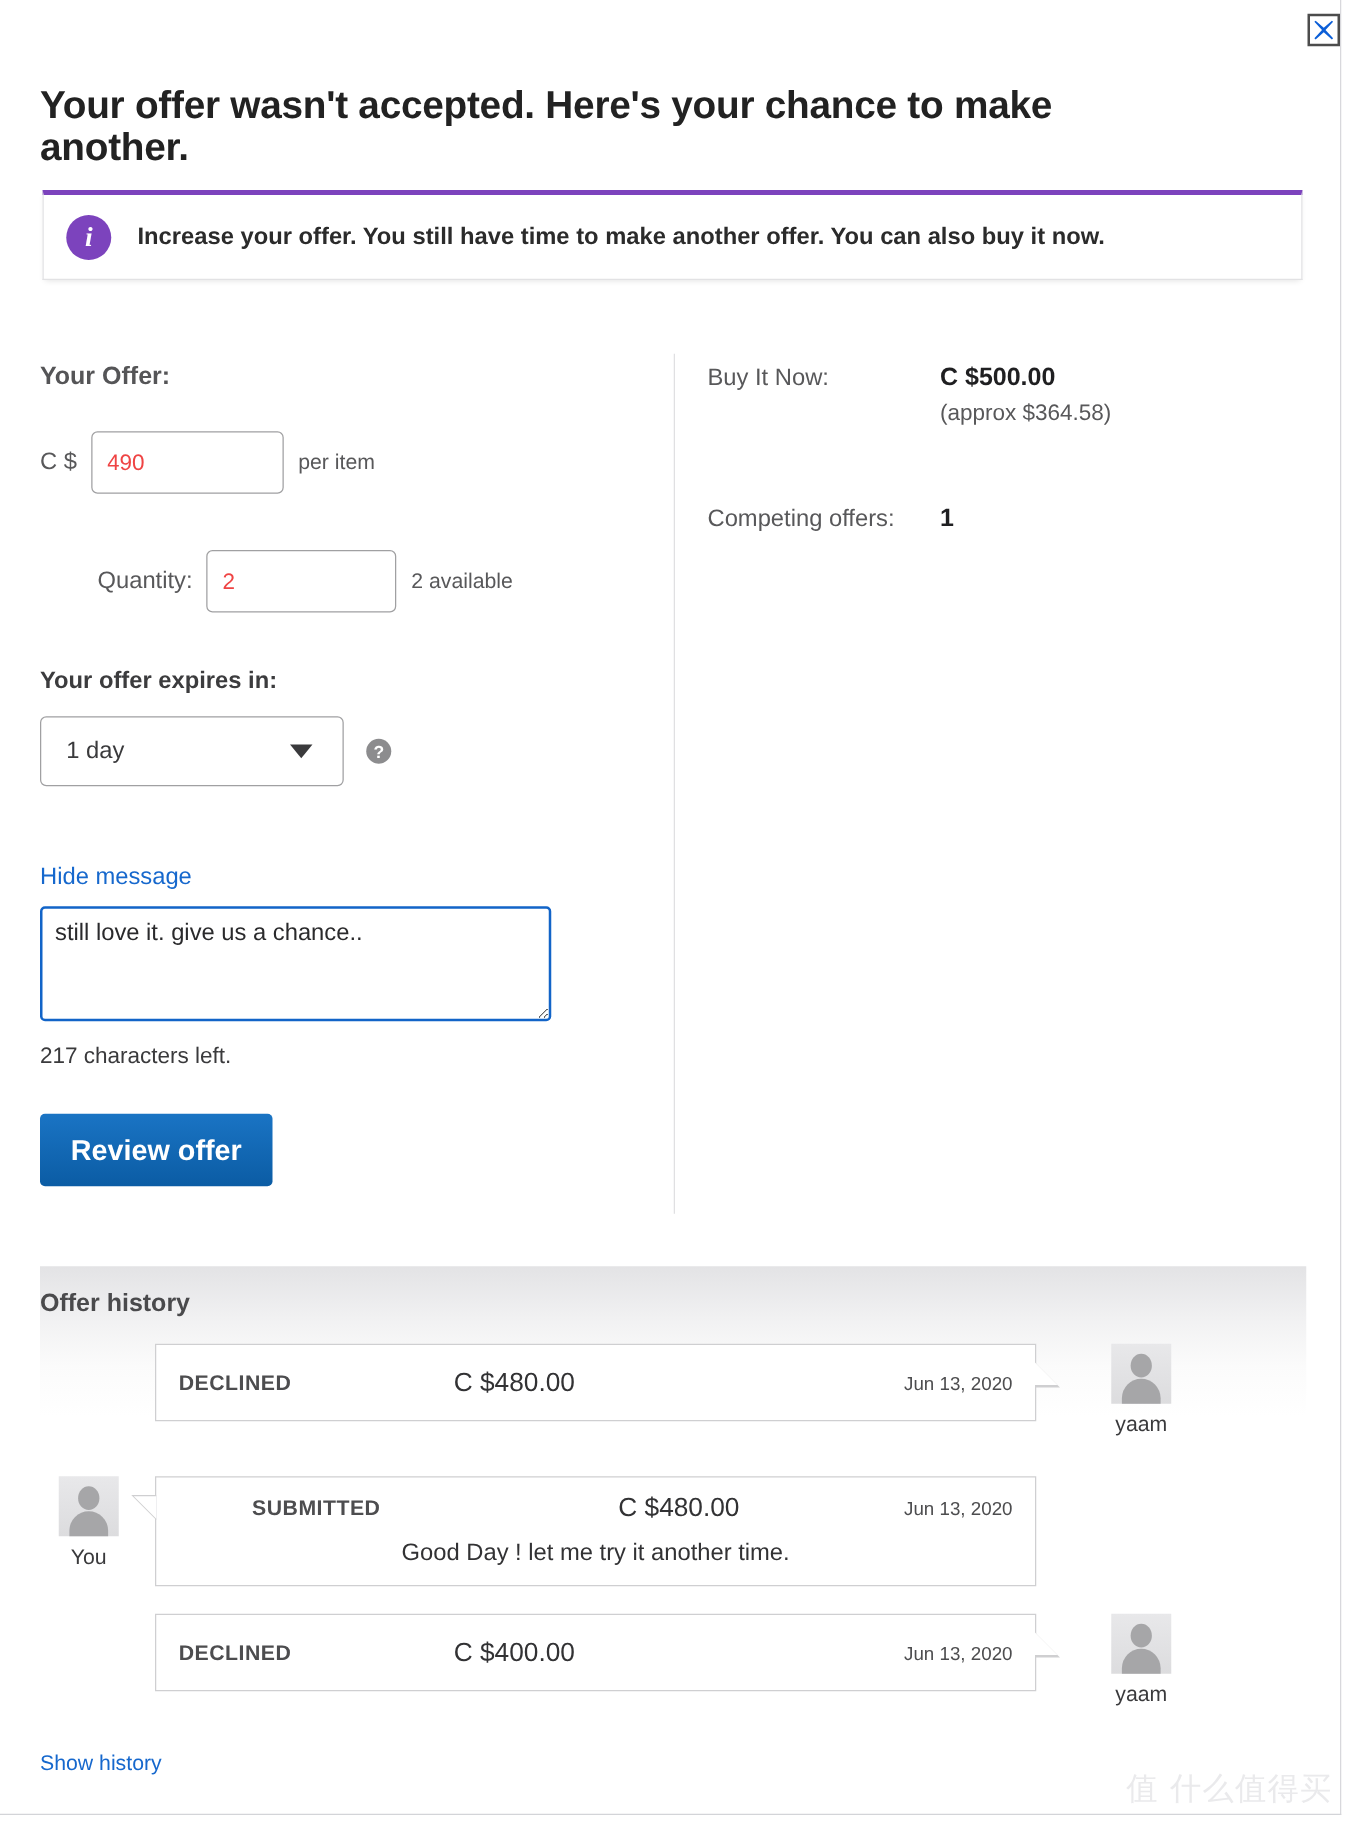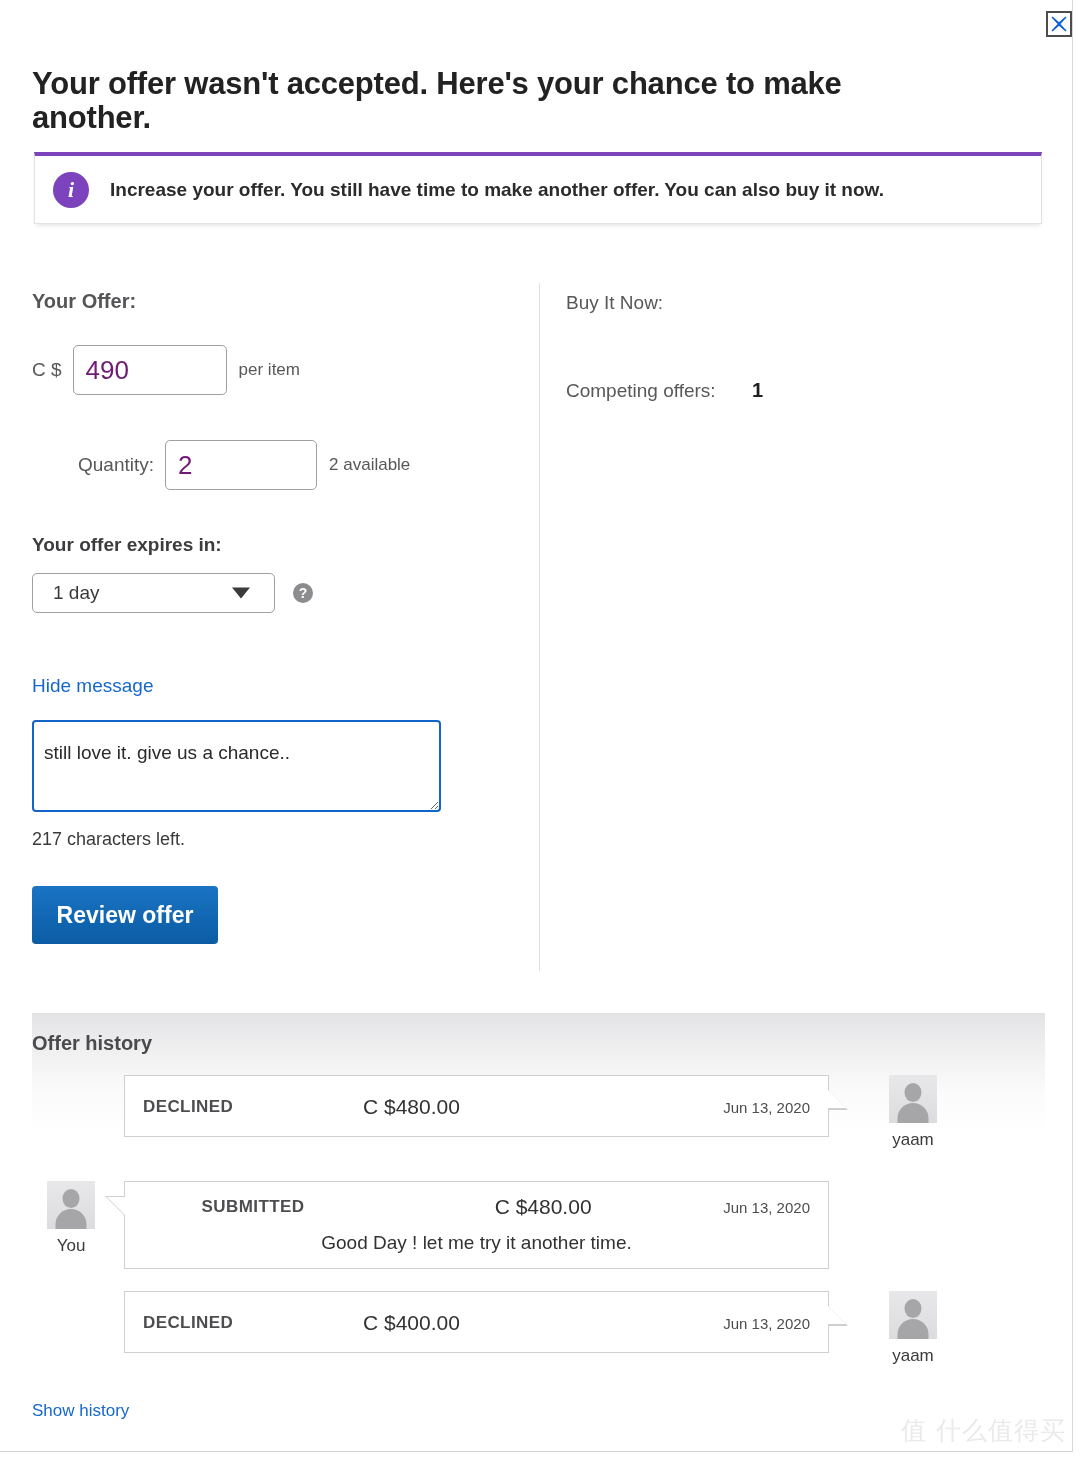--- a/index.html
+++ b/index.html
@@ -102,34 +102,34 @@
   .suffix-label {
     font-size: 17px; color: #58585a;
     margin-left: 12px;
   }
 
   .text-input {
     border: 1px solid #a0a0a2;
     border-radius: 5px;
     background: #fff;
     font-family: "Liberation Sans", sans-serif;
-    font-size: 26px;
-    color: #701a75;
+    font-size: 18px;
+    color: #ef4444;
     padding: 16px 12px;
     outline: none;
   }
   #offer-price-input { width: 154px; height: 50px; }
   #quantity-input { width: 152px; height: 50px; }
 
   #expiry-label { margin-top: 44px; font-size: 19px; font-weight: bold; color: #3c3c3e; }
 
   #expiry-row { display: flex; align-items: center; margin-top: 17px; }
   #expiry-select {
     position: relative;
-    width: 243px; height: 40px;
+    width: 243px; height: 56px;
     border: 1px solid #a0a0a2;
     border-radius: 5px;
     background: #fff;
     display: flex; align-items: center;
     cursor: pointer;
   }
   #expiry-value { margin-left: 20px; font-size: 19px; color: #3a3a3c; }
   #expiry-caret {
     position: absolute; right: 24px; top: 50%;
     transform: translateY(-50%);
@@ -149,25 +149,25 @@
   #hide-message-link {
     display: inline-block;
     margin-top: 62px;
     font-size: 19px;
     color: #1668cd;
     cursor: pointer;
   }
 
   #message-textarea {
     display: block;
-    margin-top: 23px;
+    margin-top: 12px;
     width: 409px; height: 92px;
     border: 2px solid #1264c8;
     border-radius: 4px;
-    padding: 19px 10px;
+    padding: 8px 10px;
     font-family: "Liberation Sans", sans-serif;
     font-size: 19px;
     color: #2a2a2c;
     resize: both;
     outline: none;
     line-height: 1.25;
   }
 
   #chars-left {
     margin-top: 17px;
@@ -369,20 +369,24 @@
     <textarea id="message-textarea" placeholder="" style="">still love it. give us a chance..</textarea>
 
     <div id="chars-left">217 characters left.</div>
 
     <button id="review-offer-btn">Review offer</button>
   </div>
 
   <div id="right-col">
     <div class="summary-row">
       <div class="summary-label">Buy It Now:</div>
+      <div>
+        <div class="summary-value-main">C $500.00</div>
+        <div class="summary-value-sub">(approx $364.58)</div>
+      </div>
     </div>
     <div class="summary-row" style="margin-top:62px;">
       <div class="summary-label">Competing offers:</div>
       <div class="summary-value-main">1</div>
     </div>
   </div>
 
   <div id="offer-history-panel">
     <div id="offer-history-title">Offer history</div>
 

